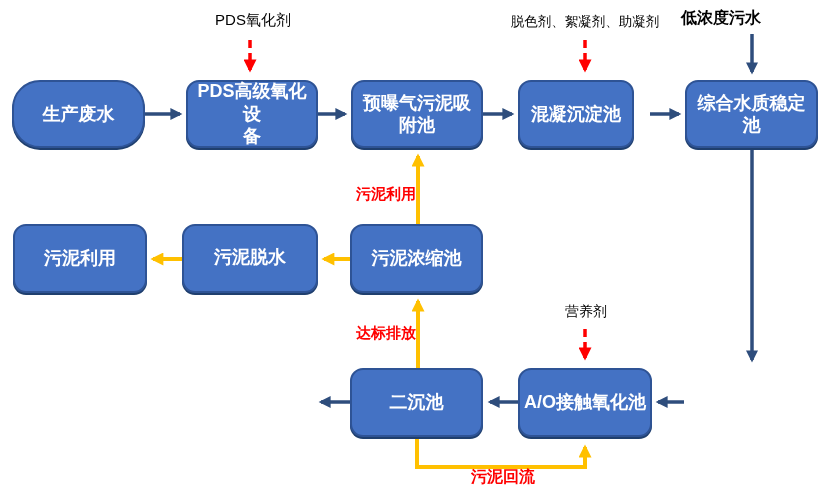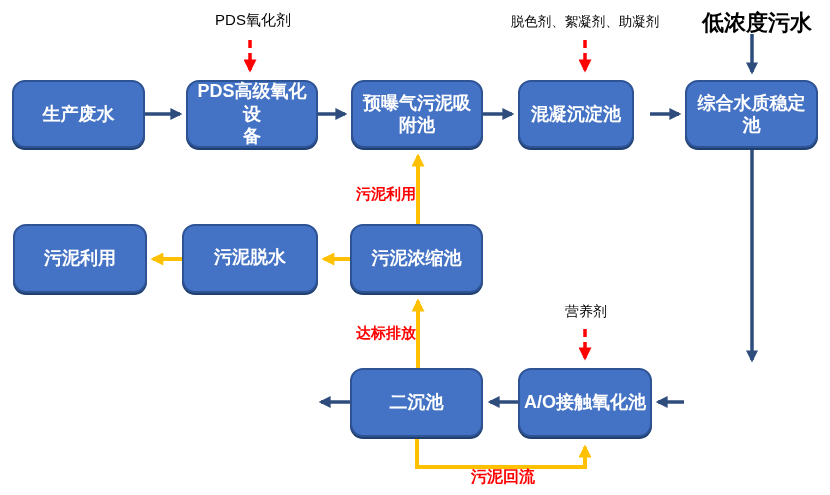--- a/index.html
+++ b/index.html
@@ -13,21 +13,21 @@
     border-radius:13px;
     color:var(--box-text,#fff);
     font-weight:bold;font-size:18px;line-height:1.25;
     display:flex;align-items:center;justify-content:center;
     text-align:center;white-space:pre-line;
     box-shadow:0 2px 0 var(--box-edge-dark,#1f3f6e);
     box-sizing:border-box;padding:0 3px;
     font-family:"Liberation Sans",sans-serif;
   }
   
-  #n-production{left:12px;top:80px;width:133px;height:68px;}
+  #n-production{left:12px;top:80px;width:133px;height:68px;border-radius:28px;}
   #n-pds{left:186px;top:80px;width:132px;height:68px;}
   #n-preaeration{left:351px;top:80px;width:132px;height:68px;}
   #n-coagulation{left:518px;top:80px;width:116px;height:68px;}
   #n-stabilization{left:685px;top:80px;width:133px;height:68px;}
   
   #n-transport{left:13px;top:224px;width:134px;height:69px;}
   #n-dewatering{left:182px;top:224px;width:136px;height:69px;font-family:Liberation Mono, monospace;}
   #n-thickening{left:350px;top:224px;width:133px;height:69px;}
   
   #n-discharge{left:182px;top:368px;width:133px;height:69px;}
@@ -35,21 +35,21 @@
   #n-ao{left:518px;top:368px;width:134px;height:69px;}
   #n-uasb{left:684px;top:368px;width:134px;height:69px;}
 
   .lbl{position:absolute;z-index:3;white-space:nowrap;font-family:"Liberation Sans",sans-serif;}
   .lbl.black{color:var(--black-label,#000);}
   .lbl.red{color:var(--red-label,#f00);font-weight:bold;}
   .center{transform:translateX(-50%);}
 
   #l-pds{left:253px;top:11px;font-size:15px;}
   #l-decolorant{left:585px;top:13px;font-size:13.5px;}
-  #l-lowconc{left:757px;top:8px;font-size:22px;font-weight:bold;font-family:Liberation Serif, serif;}
+  #l-lowconc{left:721px;top:8px;font-size:16px;font-weight:bold;font-family:Liberation Serif, serif;}
   #l-nutrient{left:586px;top:303px;font-size:14px;}
   #l-sludge-use{left:356px;top:185px;font-size:15px;}
   #l-sludge-discharge{left:356px;top:324px;font-size:15px;}
   #l-sludge-return{left:503px;top:467px;font-size:16px;}
 
   .st-blue{stroke:var(--flow-arrow,#2e4d7c);stroke-width:3.5;fill:none;}
   .st-yellow{stroke:var(--sludge-arrow,#ffc000);stroke-width:4;fill:none;}
   .st-red{stroke:var(--dosing-arrow,#f00);stroke-width:3.5;fill:none;stroke-dasharray:8 5;}
   .mk-blue{fill:var(--flow-arrow,#2e4d7c);}
   .mk-yellow{fill:var(--sludge-arrow,#ffc000);}

